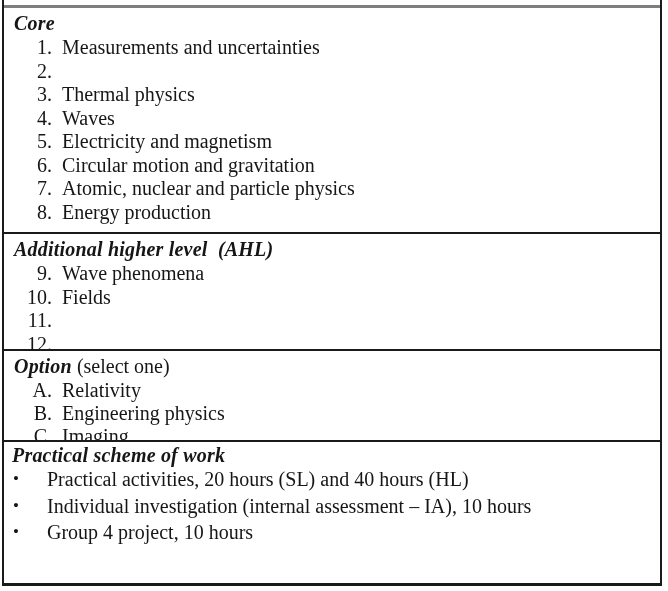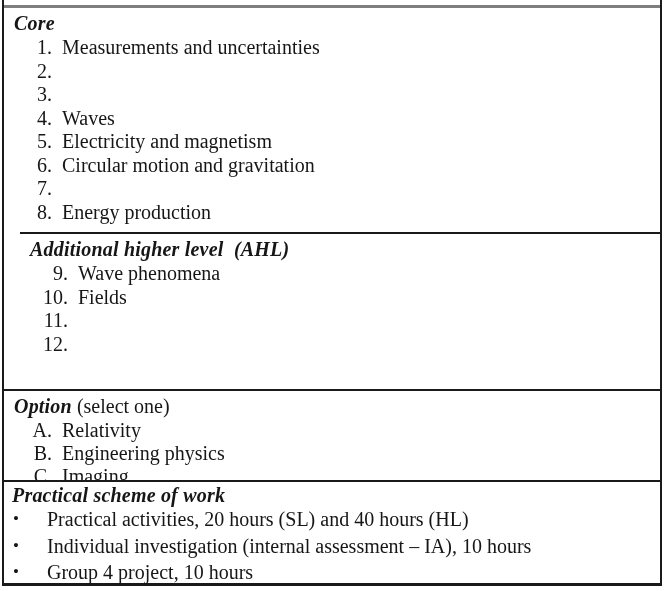--- a/index.html
+++ b/index.html
@@ -34,21 +34,21 @@
   }
   .partial-row {
     height: 8px;
     flex: none;
     border-bottom: 3px solid var(--c-rule);
   }
   .sections { flex: 1; display: flex; flex-direction: column; }
   .section { overflow: hidden; padding-top: 3px; }
   .section + .section { border-top: 2px solid var(--c-border); }
   .sec-0 { height: 224px; }
-  .sec-1 { height: 157px; margin-left: 16px; }
+  .sec-1 { height: 117px; }
   .sec-2 { height: 91px; }
   .sec-3 { flex: 1; padding-top: 2px; }
   .heading {
     font-weight: bold;
     font-style: italic;
     font-size: 20px;
     line-height: 25px;
     padding-left: 10px;
     white-space: pre-wrap;
     letter-spacing: 0.2px;
@@ -87,35 +87,37 @@
           <ul class="items numbered">
             <li>
               <span class="marker">1.</span>
               <span class="itext">Measurements and uncertainties</span>
             </li>
             <li>
               <span class="marker">2.</span>
             </li>
             <li>
               <span class="marker">3.</span>
+              <span class="itext">Thermal physics</span>
             </li>
             <li>
               <span class="marker">4.</span>
               <span class="itext">Waves</span>
             </li>
             <li>
               <span class="marker">5.</span>
               <span class="itext">Electricity and magnetism</span>
             </li>
             <li>
               <span class="marker">6.</span>
               <span class="itext">Circular motion and gravitation</span>
             </li>
             <li>
               <span class="marker">7.</span>
+              <span class="itext">Atomic, nuclear and particle physics</span>
             </li>
             <li>
               <span class="marker">8.</span>
               <span class="itext">Energy production</span>
             </li>
           </ul>
         </section>
         <section class="section sec-1">
           <div class="heading"><span class="h-main">Additional higher level  (AHL)</span><span class="h-suffix"></span></div>
           <ul class="items numbered">

